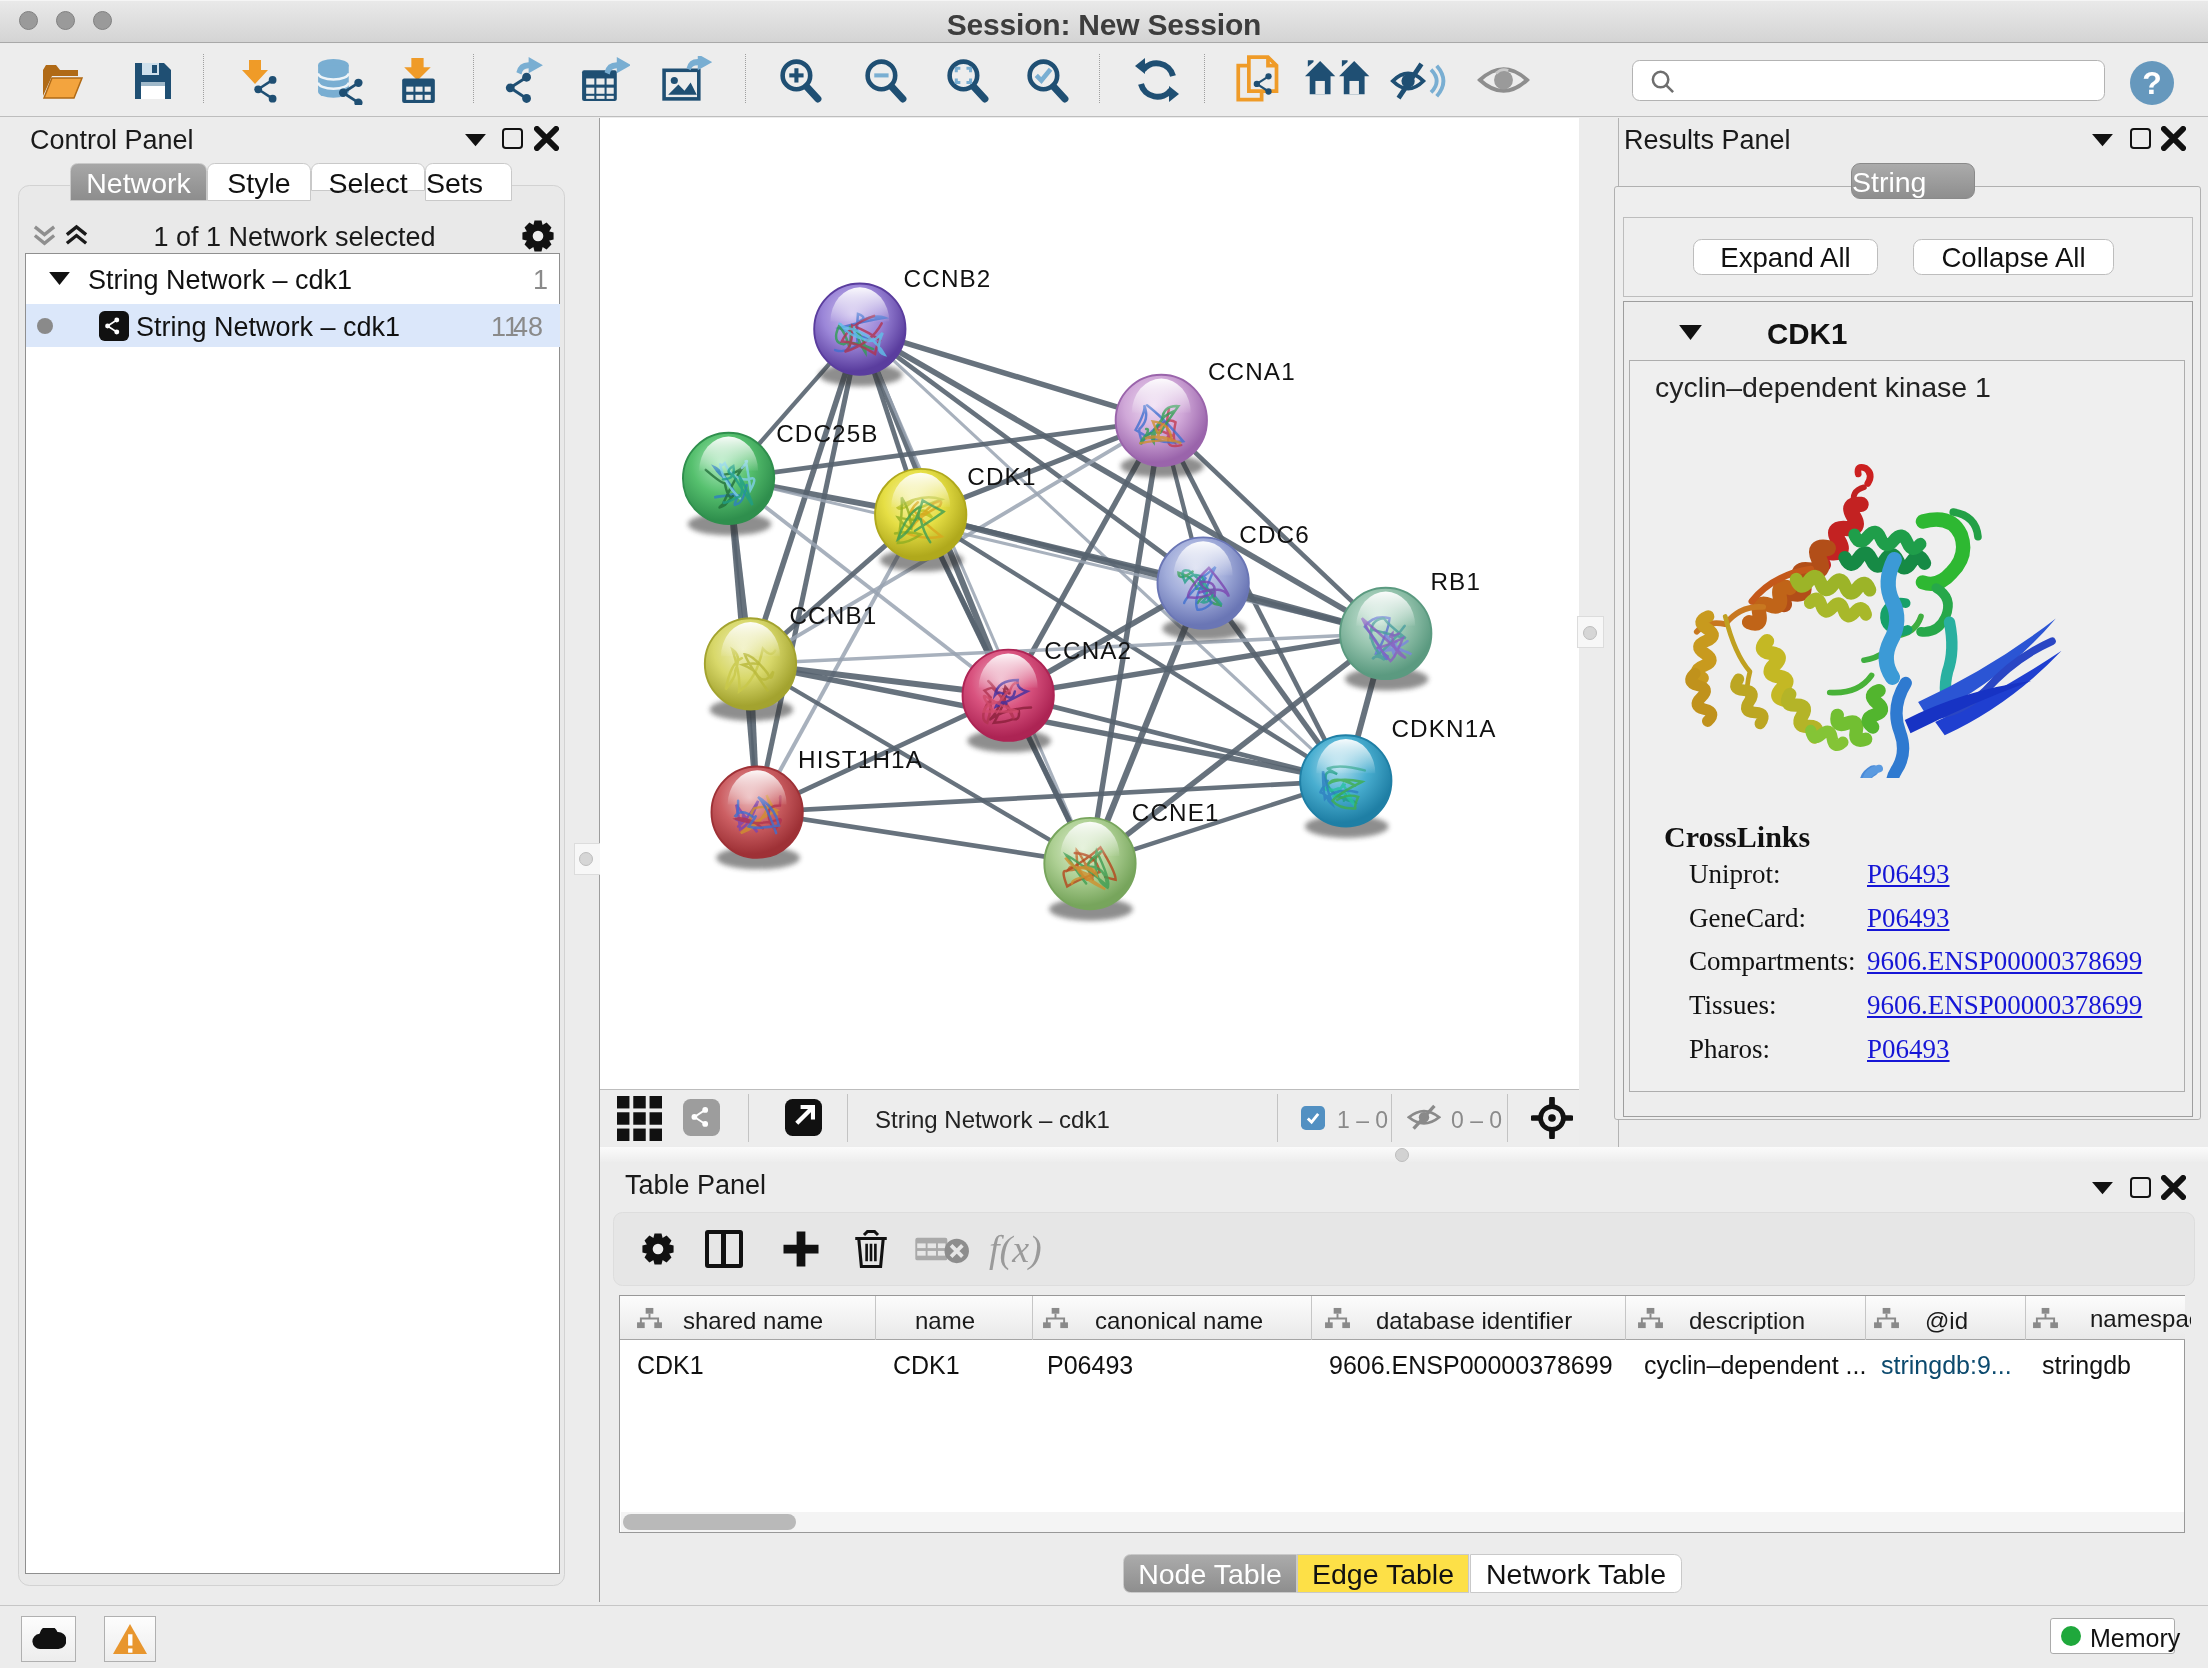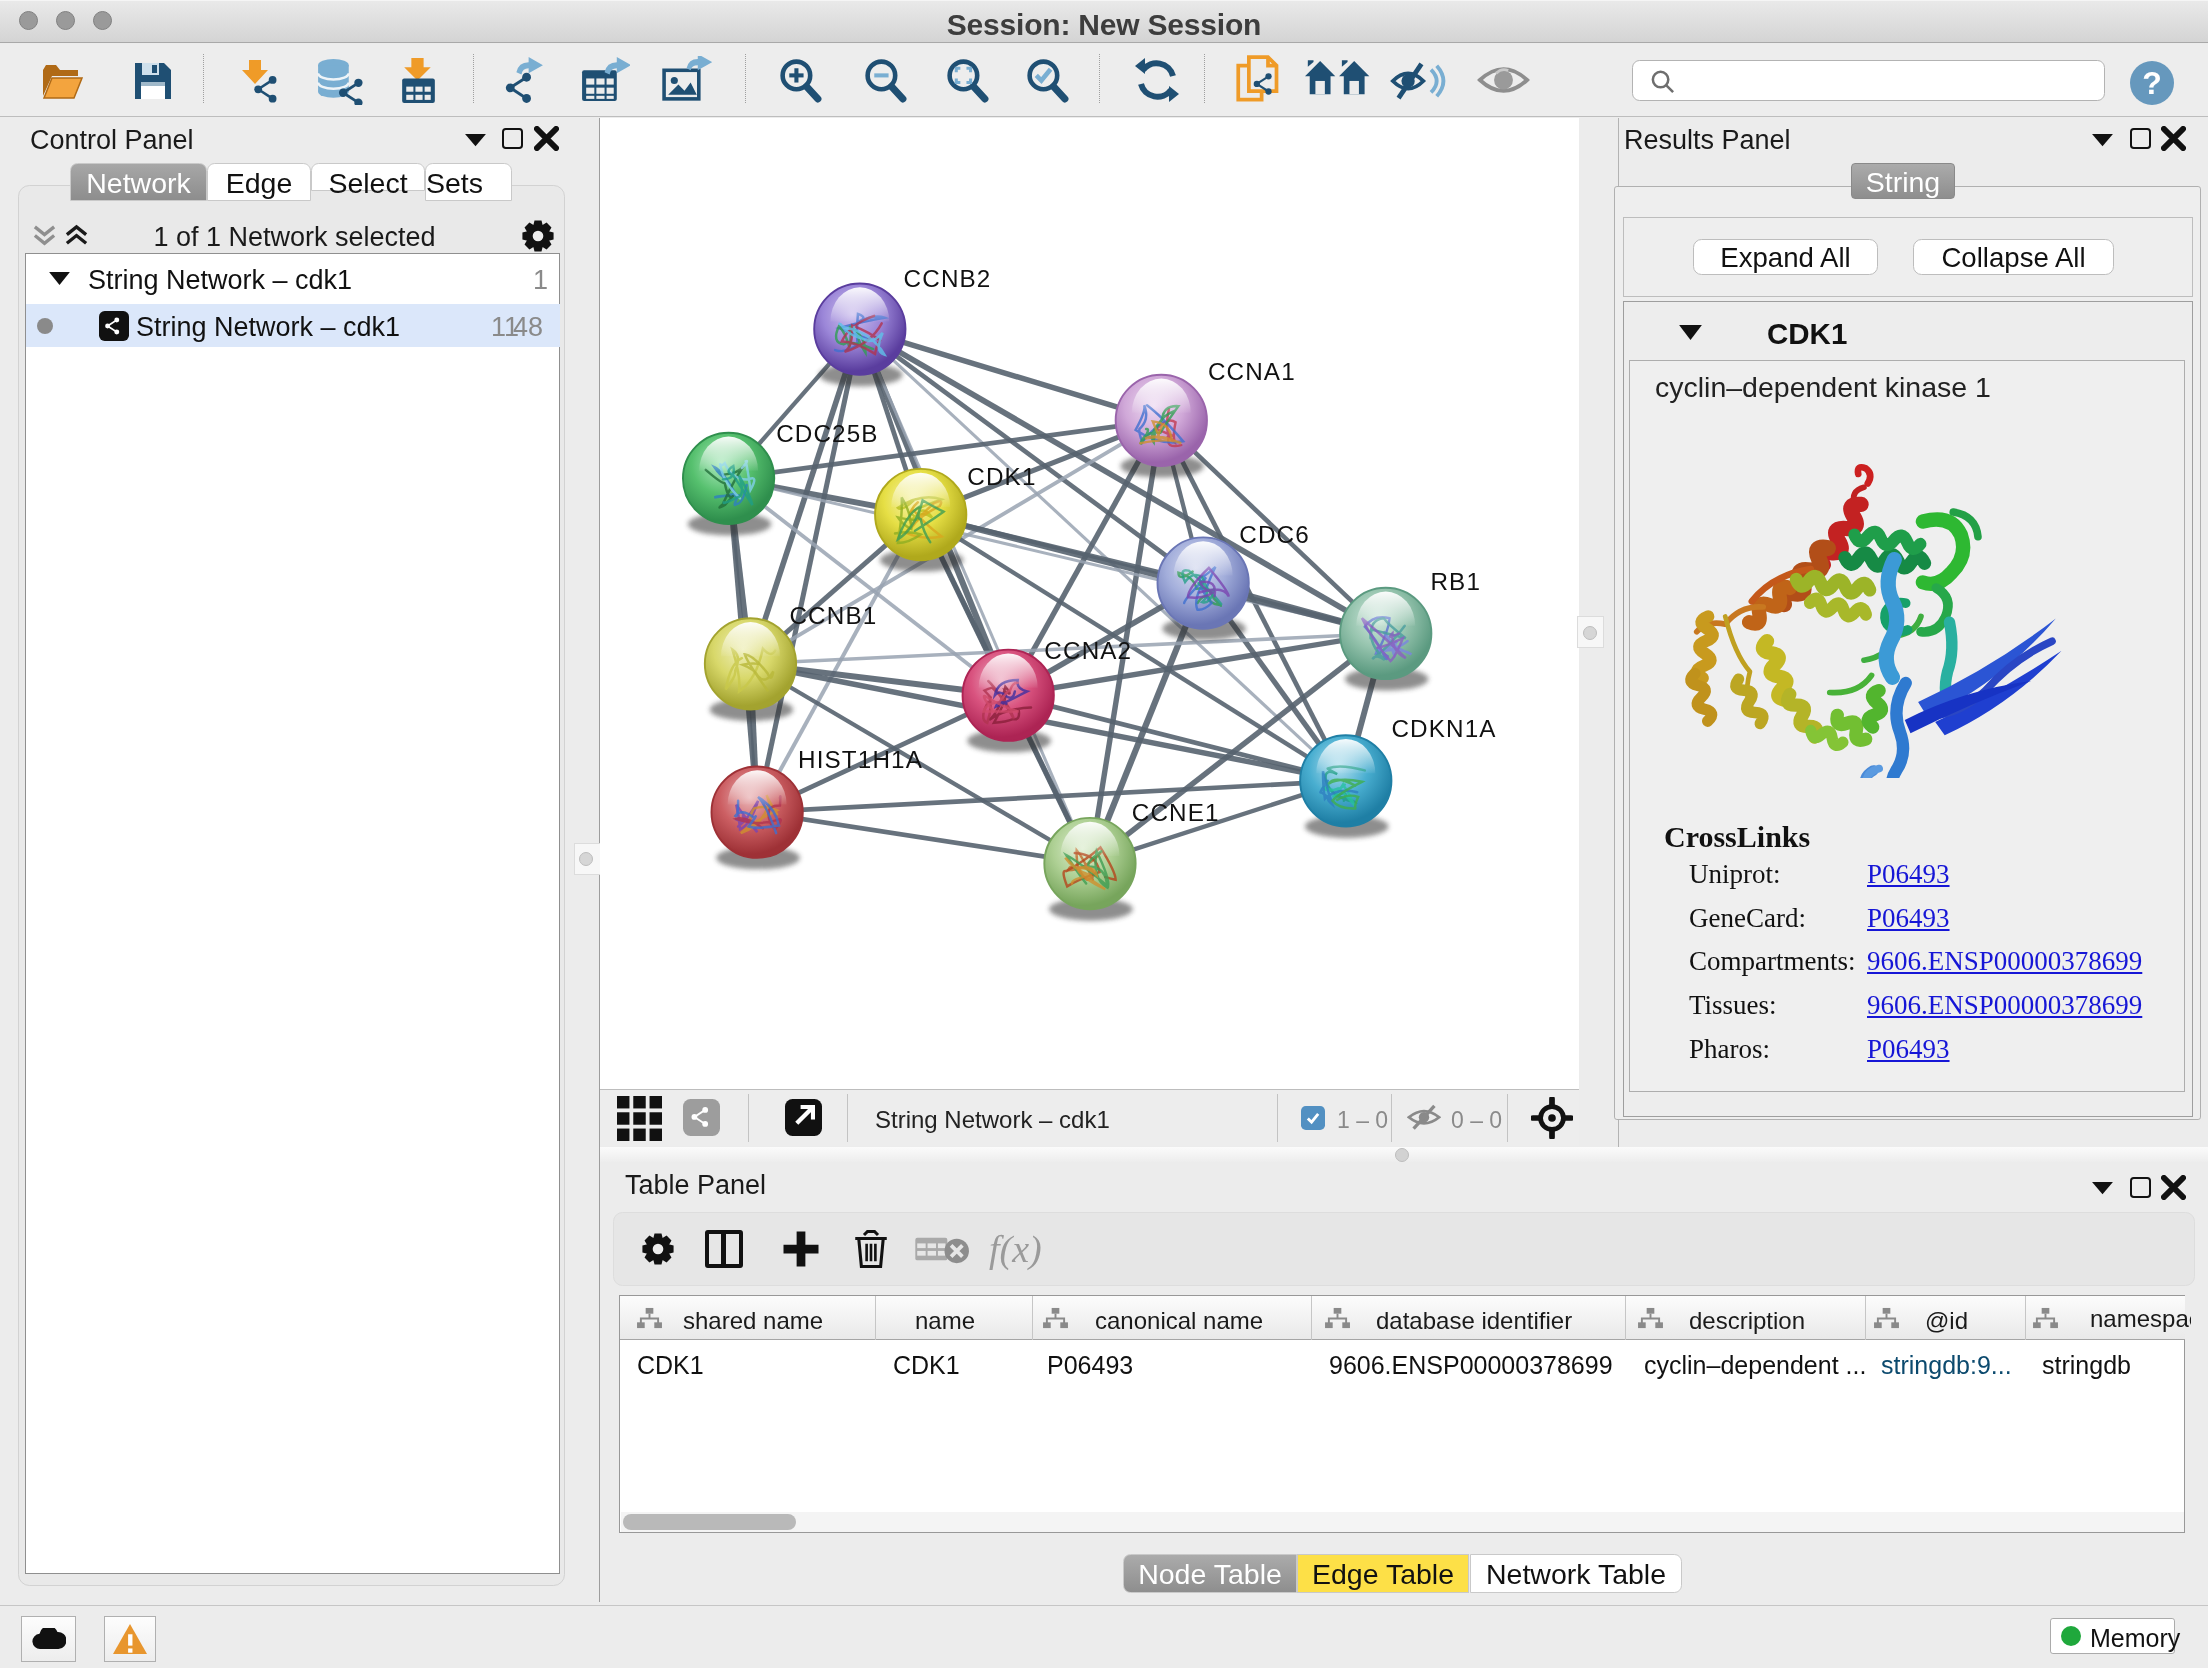--- a/index.html
+++ b/index.html
@@ -210,21 +210,21 @@
 <div class="abs ptitle" style="left:30px;top:125px">Control Panel</div>
 <svg style="position:absolute;left:465px;top:134px" width="21" height="13.3" viewBox="0 0 22 14">
     <path d="M0 0 L22 0 L11 13 Z" fill="#111"></path>
   </svg>
 <div class="abs" style="left:502px;top:128px;width:21px;height:21px;border:2.9px solid #111;border-radius:3.8px"></div>
 <svg style="position:absolute;left:534px;top:126px" width="25" height="25" viewBox="0 0 26 26">
     <path d="M3 3 L23 23 M23 3 L3 23" stroke="#111" stroke-width="6" stroke-linecap="round"></path>
   </svg>
 <div class="abs" style="left:18px;top:185px;width:547px;height:1401px;background:#e9e9e9;border:1px solid #d2d2d2;border-radius:11.4px"></div>
 <div class="abs" style="left:70px;top:163px;width:137px;height:38px;background:linear-gradient(#a7a7a7,#8d8d8d);color:#fff;border:1px solid #c9c9c9;border-radius:7.6px 7.6px 0 0;font-size:28.5px;text-align:center;line-height:38px">Network</div>
-<div class="abs" style="left:207px;top:163px;width:104px;height:38px;background:#fff;color:#111;border:1px solid #c9c9c9;border-radius:7.6px 7.6px 0 0;font-size:28.5px;text-align:center;line-height:38px">Edge</div>
+<div class="abs" style="left:207px;top:163px;width:104px;height:38px;background:#fff;color:#111;border:1px solid #c9c9c9;border-radius:7.6px 7.6px 0 0;font-size:28.5px;text-align:center;line-height:38px">Style</div>
 <div class="abs" style="left:311px;top:163px;width:114px;height:28px;background:#fff;color:#111;border:1px solid #c9c9c9;border-radius:7.6px 7.6px 0 0;font-size:28.5px;text-align:center;line-height:38px">Select</div>
 <div class="abs" style="left:425px;top:163px;width:87px;height:38px;background:#fff;color:#111;border:1px solid #c9c9c9;border-radius:7.6px 7.6px 0 0;font-size:28.5px;text-align:left;line-height:38px">Sets</div>
 <svg style="position:absolute;left:31px;top:224px" width="27" height="25" viewBox="0 0 28 26">
     <g stroke="#8f8f8f" stroke-width="3.5" fill="none">
       <path d="M4 3 L14 11 L24 3"></path>
       <path d="M4 12 L14 20 L24 12"></path>
     </g>
   </svg>
 <svg style="position:absolute;left:63px;top:224px" width="27" height="25" viewBox="0 0 28 26">
     <g stroke="#1a1a1a" stroke-width="3.5" fill="none">
@@ -540,21 +540,21 @@
 <div class="abs" style="left:1623px;top:118px;width:586px;height:1029px;background:#ececec"></div>
 <div class="abs ptitle" style="left:1624px;top:125px">Results Panel</div>
 <svg style="position:absolute;left:2092px;top:134px" width="21" height="13.3" viewBox="0 0 22 14">
     <path d="M0 0 L22 0 L11 13 Z" fill="#111"></path>
   </svg>
 <div class="abs" style="left:2130px;top:128px;width:21px;height:21px;border:2.9px solid #111;border-radius:3.8px"></div>
 <svg style="position:absolute;left:2161px;top:126px" width="25" height="25" viewBox="0 0 26 26">
     <path d="M3 3 L23 23 M23 3 L3 23" stroke="#111" stroke-width="6" stroke-linecap="round"></path>
   </svg>
 <div class="abs" style="left:1614px;top:186px;width:587px;height:934px;background:#eeeeee;border:1.9px solid #b0b0b0;border-radius:2.9px"></div>
-<div class="abs" style="left:1851px;top:163px;width:104px;height:36px;background:linear-gradient(#ababab,#8e8e8e);border:1px solid #8a8a8a;border-radius:4px;color:#fff;font-size:28.5px;text-align:center;line-height:36px">String</div>
+<div class="abs" style="left:1851px;top:163px;width:124px;height:36px;background:linear-gradient(#ababab,#8e8e8e);border:1px solid #8a8a8a;border-radius:9px;color:#fff;font-size:28.5px;line-height:36px">String</div>
 <div class="abs" style="left:1623px;top:217px;width:570px;height:80px;border:1px solid #bdbdbd;background:#eeeeee"></div>
 <div class="abs" style="left:1693px;top:239px;width:185px;height:36px;background:#fff;border:1px solid #bdbdbd;border-radius:8.6px;font-size:27.6px;text-align:center;line-height:36px;color:#111">Expand All</div>
 <div class="abs" style="left:1913px;top:239px;width:201px;height:36px;background:#fff;border:1px solid #bdbdbd;border-radius:8.6px;font-size:27.6px;text-align:center;line-height:36px;color:#111">Collapse All</div>
 <div class="abs" style="left:1623px;top:301px;width:570px;height:816px;border:1px solid #9e9e9e;background:#ededed"></div>
 <svg style="position:absolute;left:1678px;top:323px" width="25" height="19" viewBox="0 0 26 20">
     <path d="M1 2 L25 2 L13 18 Z" fill="#111"></path>
   </svg>
 <div class="abs" style="left:1767px;top:317px;font-size:29.5px;font-weight:bold;color:#111">CDK1</div>
 <div class="abs" style="left:1629px;top:360px;width:556px;height:732px;border:1px solid #adadad;background:#efefef"></div>
 <div class="abs" style="left:1655px;top:371px;font-size:28.5px;color:#222">cyclin–dependent kinase 1</div>

